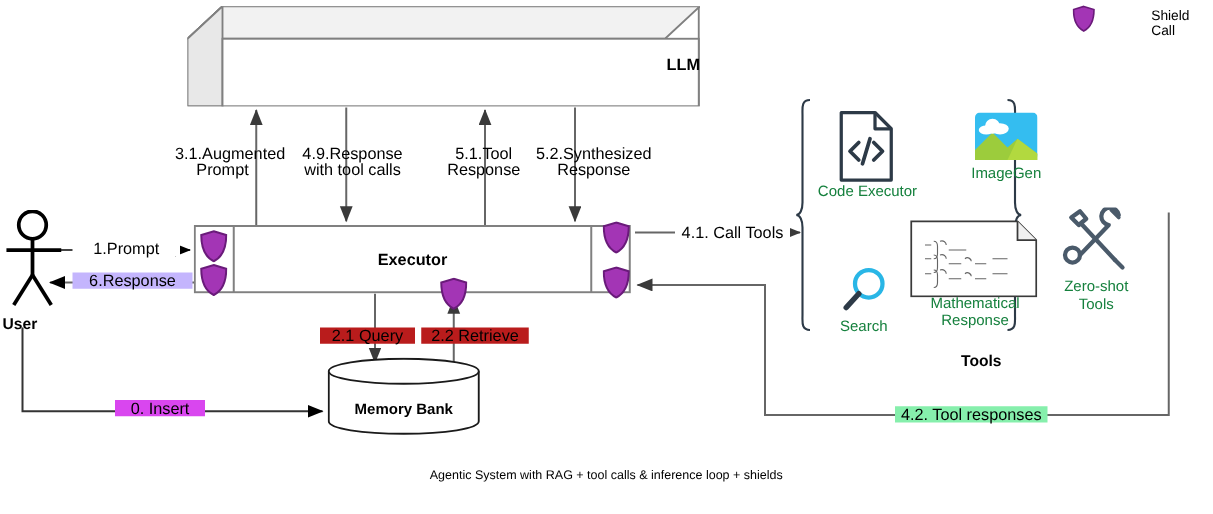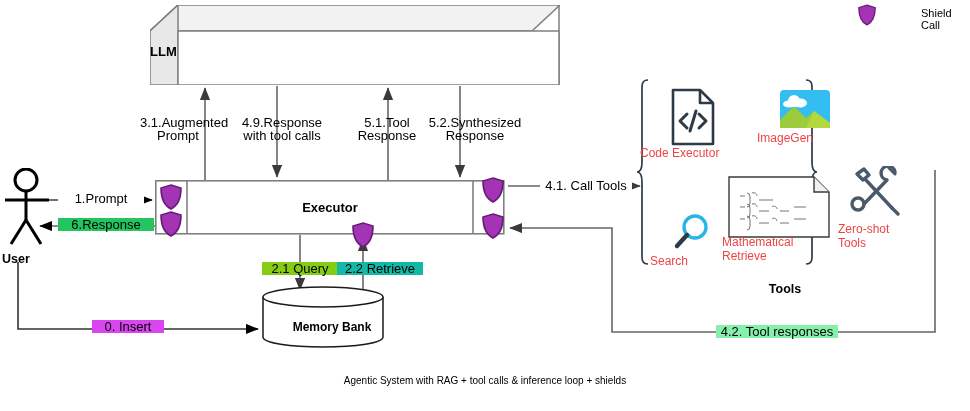--- a/index.html
+++ b/index.html
@@ -5,38 +5,38 @@
   html,body{margin:0;padding:0;background:#ffffff;}
   body{width:970px;height:411px;position:relative;overflow:hidden;
        font-family:"Liberation Sans","DejaVu Sans",sans-serif;color:#000;}
   .abs{position:absolute;}
   .lbl{position:absolute;font-size:13px;line-height:13px;color:#000;text-align:center;white-space:pre-line;}
   svg{display:block;}
   #edges{position:absolute;left:0;top:0;width:970px;height:411px;pointer-events:none;}
 
   
   #llm-box{left:150px;top:5px;width:410px;height:80px;}
-  #llm-text{left:150px;top:44px;width:410px;font-size:13px;font-weight:bold;text-align:left;}
+  #llm-text{left:150px;top:44px;width:410px;font-size:13px;font-weight:bold;text-align:right;}
 
   
   #executor-box{left:155px;top:180px;width:350px;height:55px;}
   #executor-text{left:155px;top:200px;width:350px;font-size:13px;font-weight:bold;text-align:center;}
 
   
   #memory-box{left:262px;top:286px;width:122px;height:62px;}
-  #memory-text{left:262px;top:320px;width:122px;font-size:12px;font-weight:bold;text-align:center;padding-left:9px;}
+  #memory-text{left:262px;top:320px;width:122px;font-size:12px;font-weight:bold;text-align:center;}
 
   
   #user-fig{left:5px;top:168px;width:58px;height:78px;}
   #user-text{left:2px;top:252px;width:62px;font-size:12.5px;font-weight:bold;text-align:left;}
 
   
   #tools-label{left:700px;top:282px;width:170px;font-size:12.5px;font-weight:bold;text-align:center;}
 
-  .tool-cap{position:absolute;font-size:12px;line-height:14px;color:#ef4444;white-space:pre-line;}
+  .tool-cap{position:absolute;font-size:12px;line-height:14px;color:#15803d;text-align:center;white-space:pre-line;}
 
   
   #legend-text{left:881px;top:7px;font-size:11px;color:#000;margin-left:40px;}
 </style>
 </head>
 <body>
 
 <svg id="edges" viewBox="0 0 970 411">
   <defs>
     <marker id="ah" markerWidth="9" markerHeight="9" refX="7.5" refY="3.2" orient="auto">
@@ -174,21 +174,21 @@
     <path d="M1,1 L86,1 L101,16 L101,61 L1,61 Z" fill="#ffffff" stroke="#3a3a3a" stroke-width="1.4"></path>
     <path d="M86,1 L86,16 L101,16" fill="#f0f0f0" stroke="#3a3a3a" stroke-width="1.4"></path>
     <g stroke="#4a4a4a" stroke-width="0.9" fill="none" opacity="0.85">
       <path d="M12,20 h5 M19,17 q3,0 3,4 v6 q0,4 -3,4 M24,17 c3,-1 5,1 5,3 M31,24 h14"></path>
       <path d="M12,31 h5 M19,28 q3,0 3,4 v6 q0,4 -3,4 M24,28 c3,-1 5,1 5,3 M31,35 h10 M44,31 c2,-2 5,0 5,2 M52,35 h9 M66,31 h12"></path>
       <path d="M12,43 h5 M19,40 q3,0 3,4 v6 q0,4 -3,4 M24,40 c3,-1 5,1 5,3 M31,47 h10 M44,43 c2,-2 5,0 5,2 M52,47 h9 M66,43 h12"></path>
     </g>
   </svg>
 </div>
 <div class="tool-cap" style="left:722px;top:235px;width:116px">Mathematical
-Retrieve</div>
+Response</div>
 
 <div class="abs" style="left:848px;top:166px">
   <svg width="56" height="56" viewBox="0 0 56 56">
     <g stroke="#4a5a6a" stroke-width="3.4" fill="none" stroke-linecap="round" stroke-linejoin="round">
       <path d="M47,6 a7,7 0 1,0 -8,8 L16,38"></path>
       <path d="M16,38 a6,6 0 1,0 -6,6 a6,6 0 0,0 6,-6"></path>
       <path d="M9,8 L16,3 L21,9 L15,14 Z"></path>
       <path d="M17,13 L44,42"></path>
       <path d="M44,42 L50,48"></path>
     </g>
@@ -209,24 +209,24 @@
 <div class="lbl" style="left:140px;top:116px;width:76px">3.1.Augmented
 Prompt</div>
 <div class="lbl" style="left:232px;top:116px;width:100px">4.9.Response
 with tool calls</div>
 <div class="lbl" style="left:348px;top:116px;width:78px">5.1.Tool
 Response</div>
 <div class="lbl" style="left:425px;top:116px;width:100px">5.2.Synthesized
 Response</div>
 
 <div class="lbl" style="left:58px;top:192px;width:86px;background:#fff">1.Prompt</div>
-<div class="lbl" style="left:58px;top:218px;width:96px;background:#22c55e">6.Response</div>
-
-<div class="lbl" style="left:262px;top:262px;width:76px;background:#84cc16">2.1 Query</div>
-<div class="lbl" style="left:337px;top:262px;width:86px;background:#14b8a6">2.2 Retrieve</div>
+<div class="lbl" style="left:58px;top:218px;width:96px;background:#c4b5fd">6.Response</div>
+
+<div class="lbl" style="left:256px;top:262px;width:76px;background:#b91c1c">2.1 Query</div>
+<div class="lbl" style="left:337px;top:262px;width:86px;background:#b91c1c">2.2 Retrieve</div>
 
 <div class="lbl" style="left:540px;top:179px;width:92px;background:#fff">4.1. Call Tools</div>
 <div class="lbl" style="left:716px;top:325px;width:122px;background:#86efac">4.2. Tool responses</div>
 
 <div class="lbl" style="left:92px;top:320px;width:72px;background:#d946ef">0. Insert</div>
 
 <div class="abs" style="left:858px;top:4px">
   <svg width="18" height="22" viewBox="0 0 22 26">
       <path d="M11 1 L21 4 C21 15 17 22 11 25 C5 22 1 15 1 4 Z" fill="#a335b5" stroke="#6a1b7a" stroke-width="1.6"></path>
     </svg>

